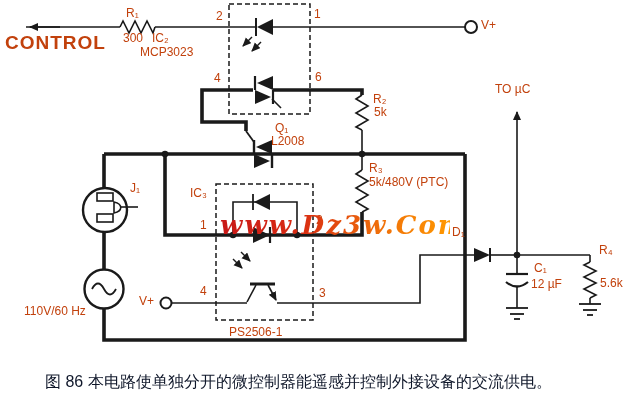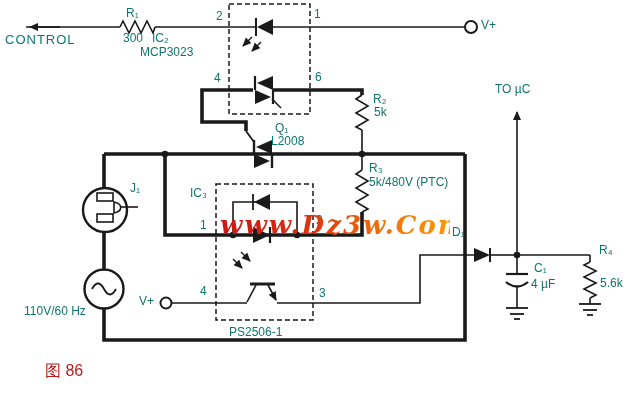--- a/index.html
+++ b/index.html
@@ -1,26 +1,26 @@
 <!DOCTYPE html>
 <html><head>
 <meta charset="utf-8">
 <style>
   html,body{margin:0;padding:0;background:#fff;}
   #stage{position:relative;width:640px;height:414px;background:#fff;overflow:hidden;
          font-family:"Liberation Sans",sans-serif;}
   #circuit-svg{position:absolute;left:0;top:0;}
-  .lbl{position:absolute;font:12px "Liberation Sans",sans-serif;color:#0f766e;white-space:nowrap;line-height:1.1;}
-  .lbl.big{font-size:13px;letter-spacing:1px;}
+  .lbl{position:absolute;font:12px "Liberation Sans",sans-serif;color:#c2410c;white-space:nowrap;line-height:1.1;}
+  .lbl.big{font-size:19px;letter-spacing:1px;font-weight:bold;}
   .lbl.pin{font-size:12px;}
   .watermark{position:absolute;left:220px;top:190px;width:230px;
      font:italic 700 26px "DejaVu Serif",serif;letter-spacing:2px;white-space:nowrap;
      background:linear-gradient(90deg,#c81818 0%,#d92c12 35%,#f0700a 70%,#ff9800 100%);
      -webkit-background-clip:text;background-clip:text;color:transparent;margin-top:20px;}
-  .caption{position:absolute;color:#b91c1c;font:16px "Liberation Sans",sans-serif;white-space:nowrap;}
+  .caption{position:absolute;color:#0f172a;font:16px "Liberation Sans",sans-serif;white-space:nowrap;margin-top:11px;}
 </style>
 </head>
 <body>
 
 <div id="stage">
 
   <svg id="circuit-svg" width="640" height="414" viewBox="0 0 640 414">
     <defs>
       <marker id="ah" markerUnits="userSpaceOnUse" markerWidth="11" markerHeight="9" refX="8" refY="4" orient="auto">
         <path d="M0,0 L9,4 L0,8 z" fill="#1a1a1a"></path>
@@ -169,23 +169,24 @@
   <span class="lbl" style="left:369px;top:176px">5k/480V (PTC)</span>
   <span class="lbl" style="left:130px;top:182px">J₁</span>
   <span class="lbl" style="left:190px;top:187px">IC₃</span>
   <span class="lbl pin" style="left:200px;top:219px">1</span>
   <span class="lbl pin" style="left:316px;top:214px">2</span>
   <span class="lbl pin" style="left:200px;top:285px">4</span>
   <span class="lbl pin" style="left:319px;top:287px">3</span>
   <span class="lbl" style="left:139px;top:295px">V+</span>
   <span class="lbl" style="left:452px;top:226px">D₁</span>
   <span class="lbl" style="left:534px;top:262px">C₁</span>
-  <span class="lbl" style="left:531px;top:278px">4 µF</span>
+  <span class="lbl" style="left:531px;top:278px">12 µF</span>
   <span class="lbl" style="left:599px;top:244px">R₄</span>
   <span class="lbl" style="left:600px;top:277px">5.6k</span>
   <span class="lbl" style="left:24px;top:305px">110V/60 Hz</span>
   <span class="lbl" style="left:229px;top:326px">PS2506-1</span>
 
   <div class="watermark">www.Dz3w.Com</div>
 
   <span class="caption" style="left:45px;top:361px">图 86</span>
+  <span class="caption" style="left:88px;top:361px">本电路使单独分开的微控制器能遥感并控制外接设备的交流供电。</span>
 
 </div>
 
 </body></html>

